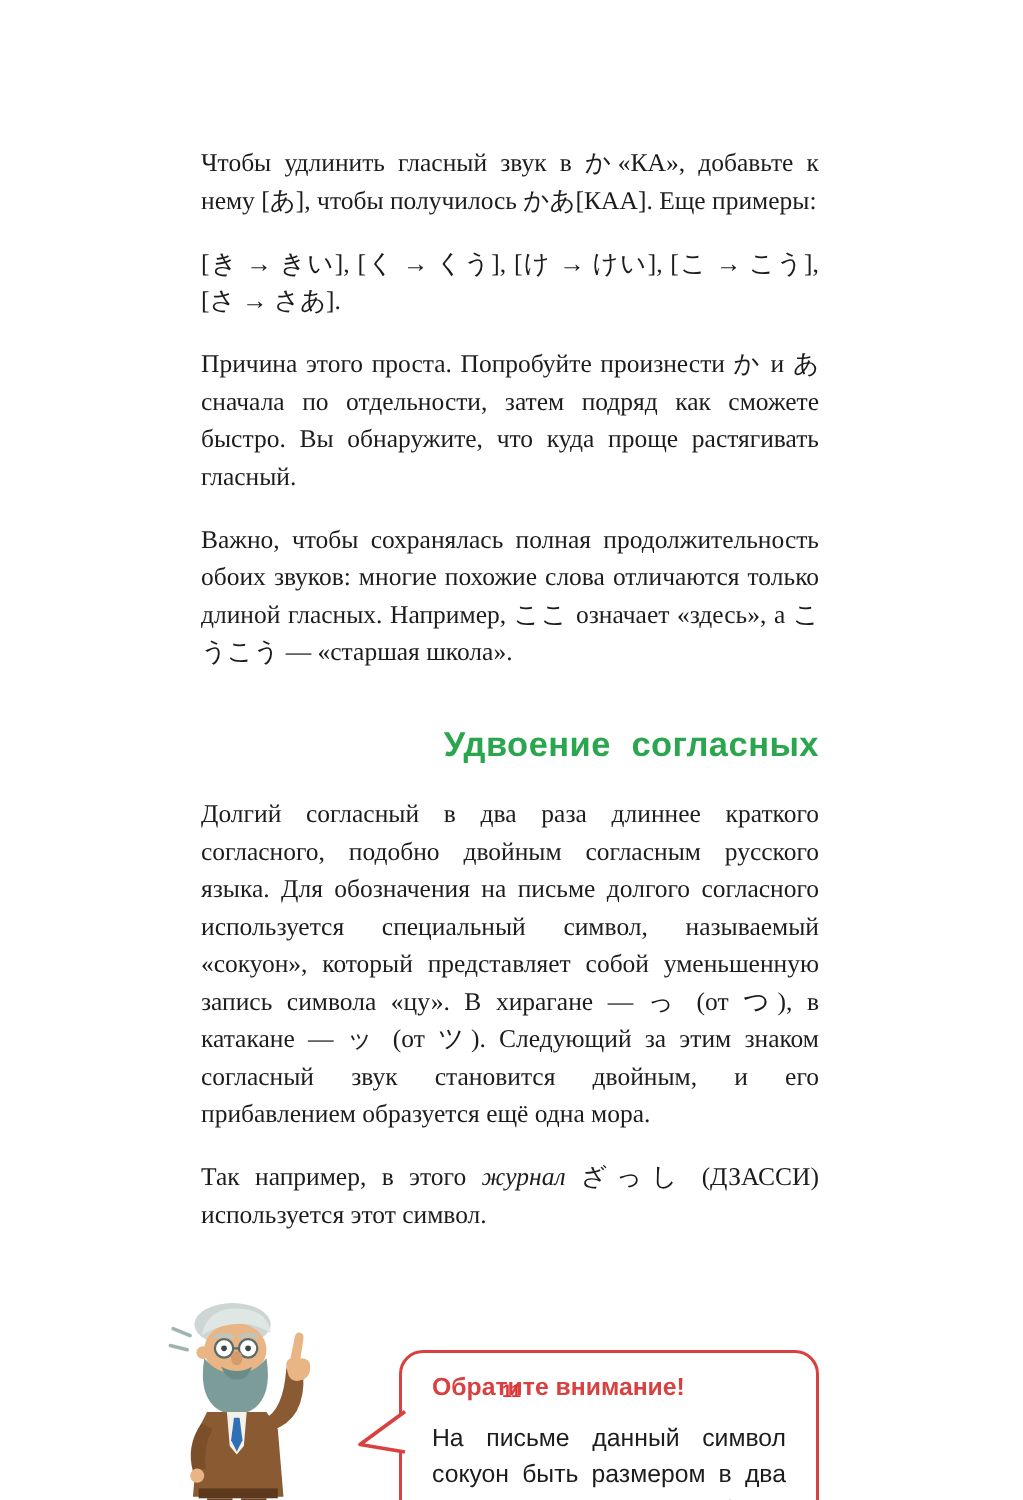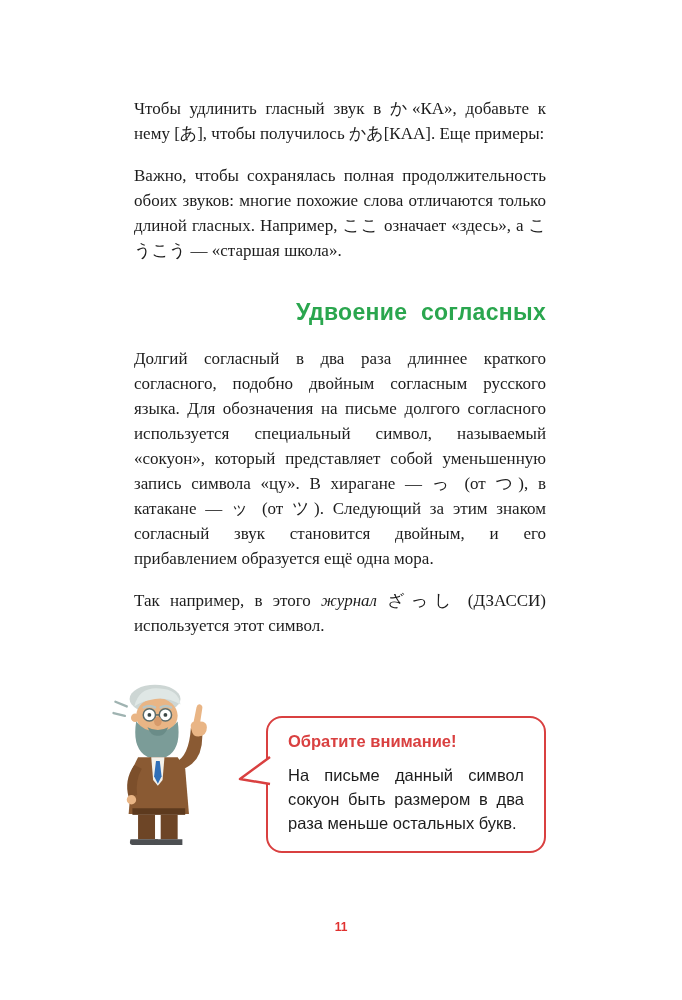--- a/index.html
+++ b/index.html
@@ -80,21 +80,23 @@
     font-size:12px;
   }
 </style>
 </head>
 <body>
 
 <div class="page">
 
   <p>Чтобы удлинить гласный звук в か«КА», добавьте к нему [あ], чтобы получилось かあ[КАА]. Еще примеры:</p>
 
+  <p>[き → きい], [く → くう], [け → けい], [こ → こう], [さ → さあ].</p>
 
+  <p>Причина этого проста. Попробуйте произнести か и あ сначала по отдельности, затем подряд как сможете быстро. Вы обнаружите, что куда проще растягивать гласный.</p>
 
   <p>Важно, чтобы сохранялась полная продолжительность обоих звуков: многие похожие слова отличаются только длиной гласных. Например, ここ означает «здесь», а こうこう — «старшая школа».</p>
 
   <h2 class="section-heading">Удвоение согласных</h2>
 
   <p>Долгий согласный в два раза длиннее краткого согласного, подобно двойным согласным русского языка. Для обозначения на письме долгого согласного используется специальный символ, называемый «сокуон», который представляет собой уменьшенную запись символа «цу». В хирагане — っ (от つ), в катакане — ッ (от ツ). Следующий за этим знаком согласный звук становится двойным, и его прибавлением образуется ещё одна мора.</p>
 
   <p><span>Так например, в этого </span><span class="em">журнал</span><span> ざっし (ДЗАССИ) используется этот символ.</span></p>
 
   <div class="figure-row">

